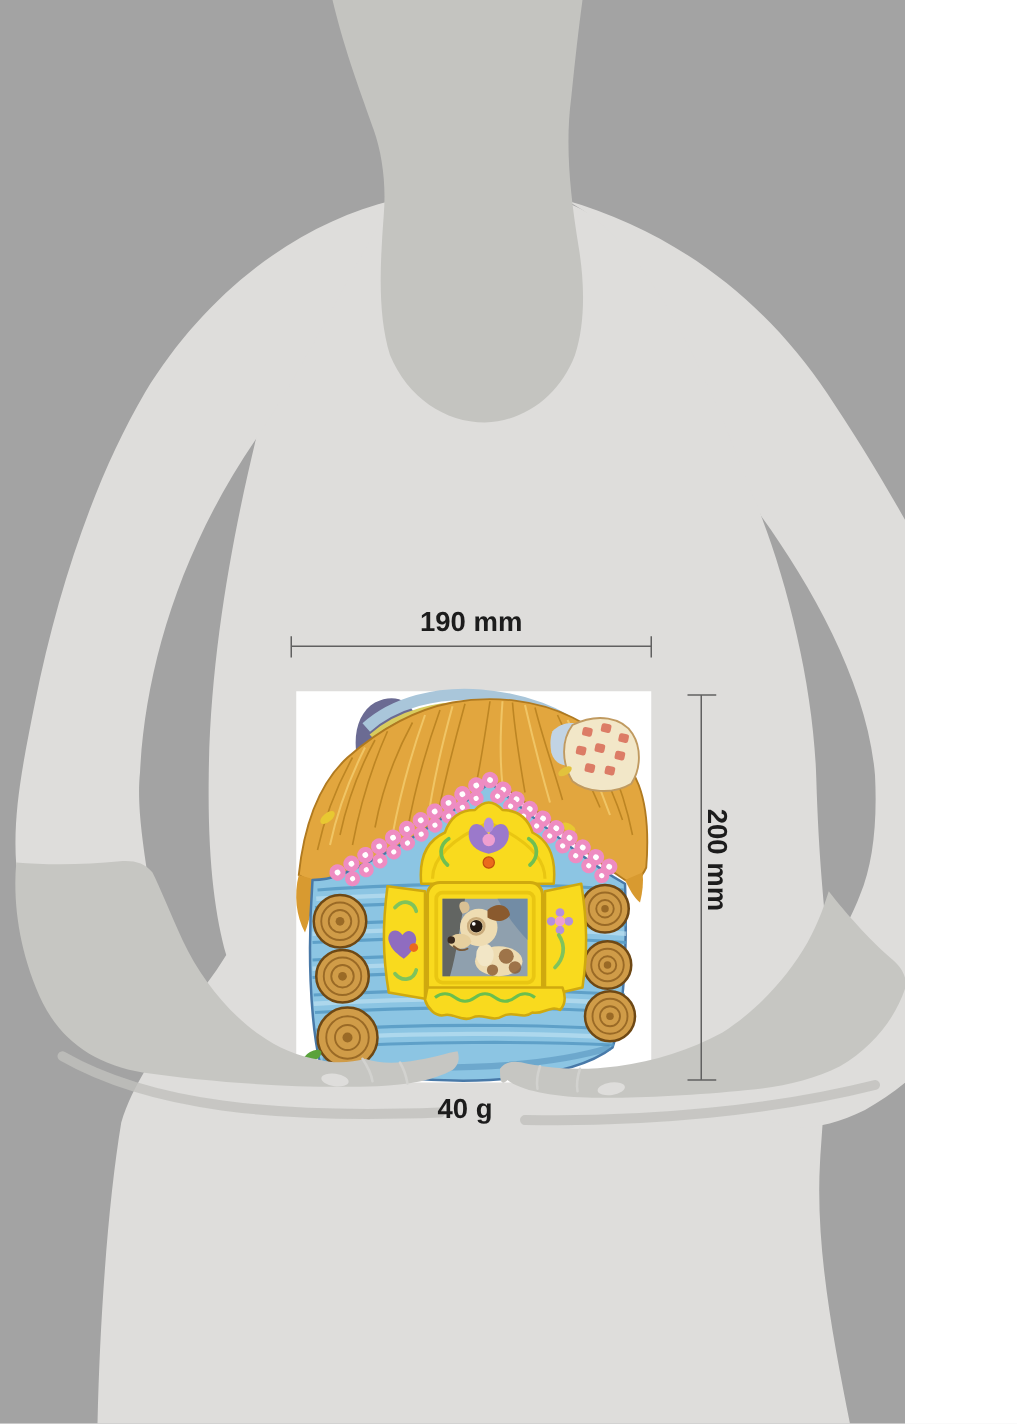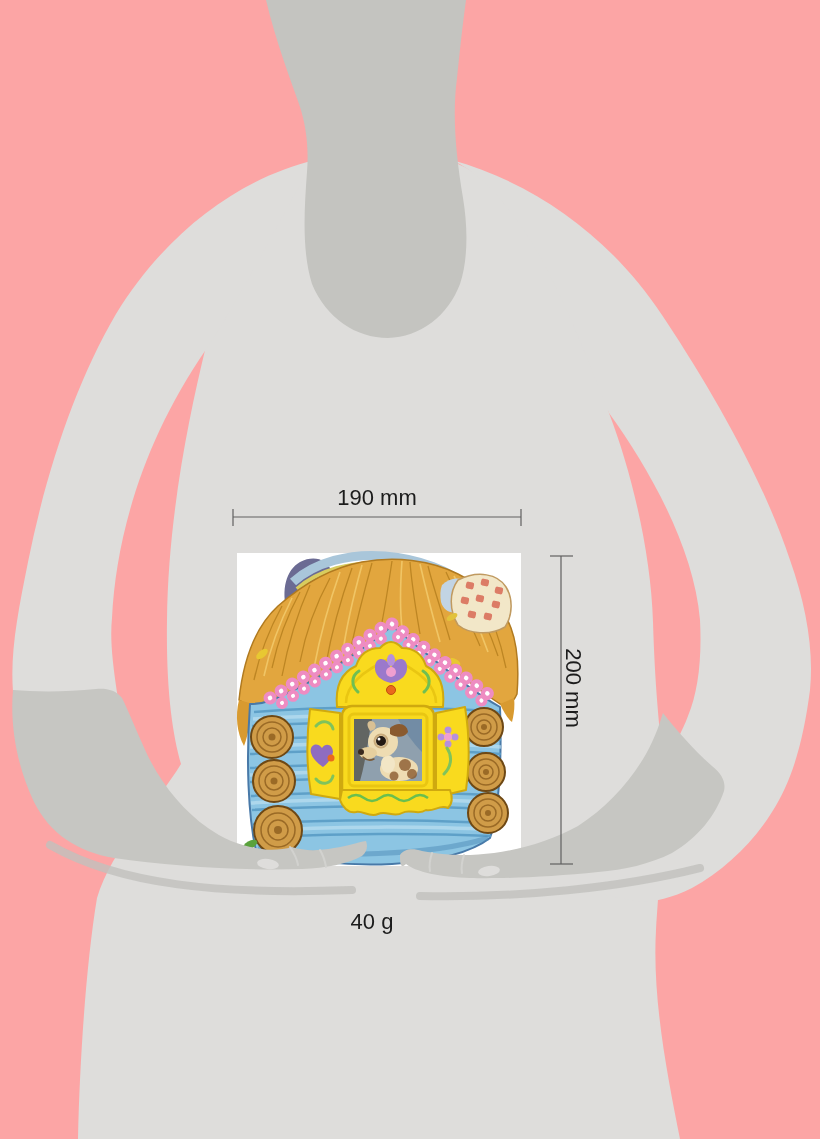--- a/index.html
+++ b/index.html
@@ -1,32 +1,33 @@
 <!DOCTYPE html>
 <html><head>
 <meta charset="utf-8">
 <style>
   html,body{margin:0;padding:0;background:#ffffff;}
   #figure{
     position:relative;
-    width:820px;height:1139px;
-    background:#fca5a5;
+    width:724px;height:1139px;
+    background:#a3a3a3;
     overflow:hidden;
     font-family:"Liberation Sans", sans-serif;
+    font-weight:bold;
   }
   #scene{position:absolute;left:0;top:0;}
   .dim-label{
     position:absolute;
     font-size:22px;
     color:#1c1c1c;
     white-space:nowrap;
   }
   #width-label{left:233px;top:485px;width:288px;text-align:center;}
   #height-label{left:573px;top:688px;transform:translate(-50%,-50%) rotate(90deg);}
-  #weight-label{left:292px;top:874px;width:160px;text-align:center;margin-top:35px;}
+  #weight-label{left:292px;top:874px;width:160px;text-align:center;}
 </style>
 </head>
 <body>
 
 <div id="figure">
 <svg id="scene" width="820" height="1139" viewBox="0 0 820 1139" xmlns="http://www.w3.org/2000/svg">
 
   <g>
     <path d="M 302 170 C 258 196 222 250 206 346 C 188 420 168 520 167 620
          C 166 688 172 732 181 764 C 158 802 112 848 97 898

